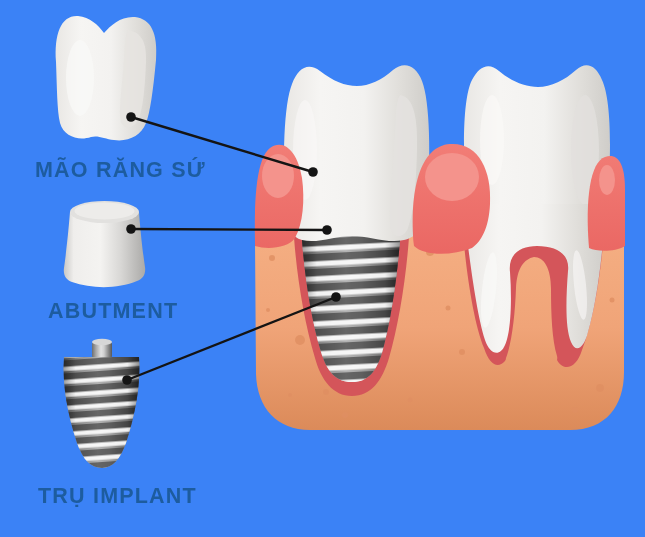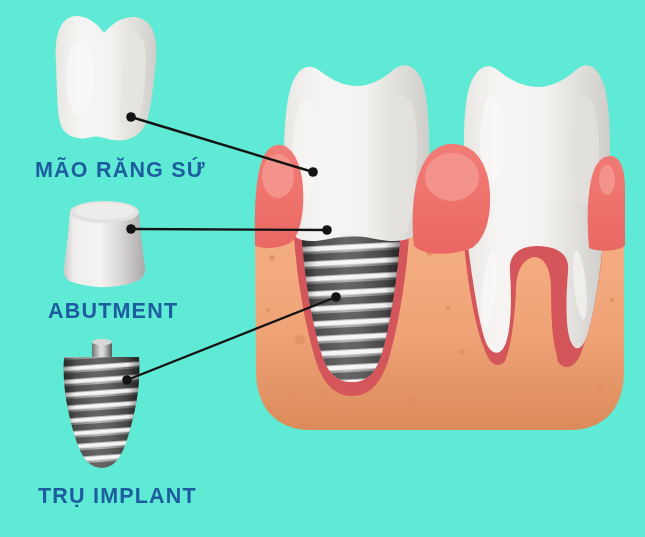--- a/index.html
+++ b/index.html
@@ -1,16 +1,16 @@
 <!DOCTYPE html>
 <html><head>
 <meta charset="utf-8">
 <style>
   html,body{margin:0;padding:0;background:#ffffff;}
-  .stage{position:relative;width:645px;height:537px;background:#5eead4;overflow:hidden;
+  .stage{position:relative;width:645px;height:537px;background:#3b82f6;overflow:hidden;
          font-family:"Liberation Sans", sans-serif;}
   svg{display:block;}
   text.part-label{font-family:"Liberation Sans", sans-serif;font-weight:bold;
                   font-size:21.5px;letter-spacing:1.2px;}
 </style>
 </head>
 <body>
 
 <div class="stage">
 <svg width="645" height="537" viewBox="0 0 645 537" xmlns="http://www.w3.org/2000/svg">

